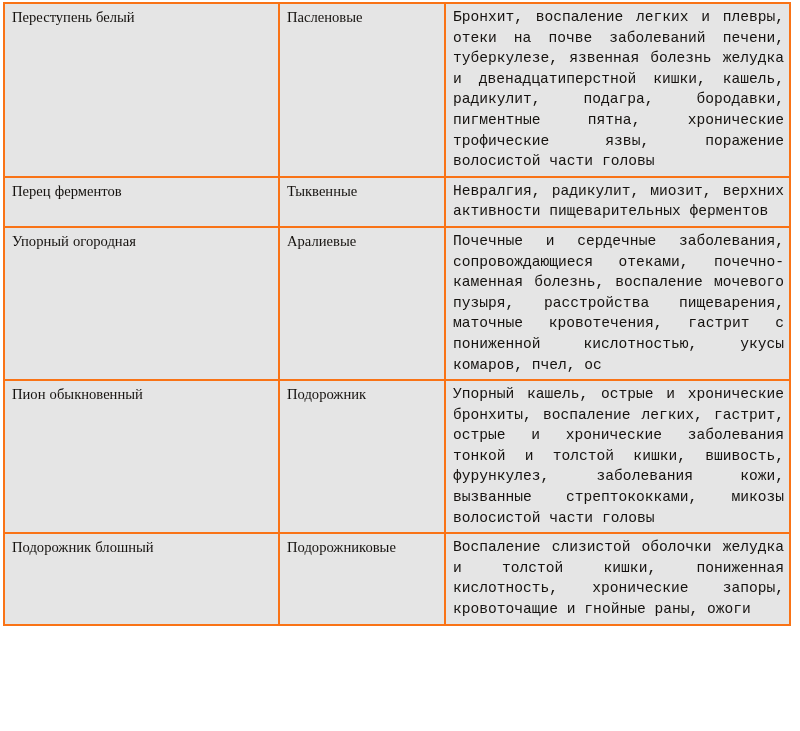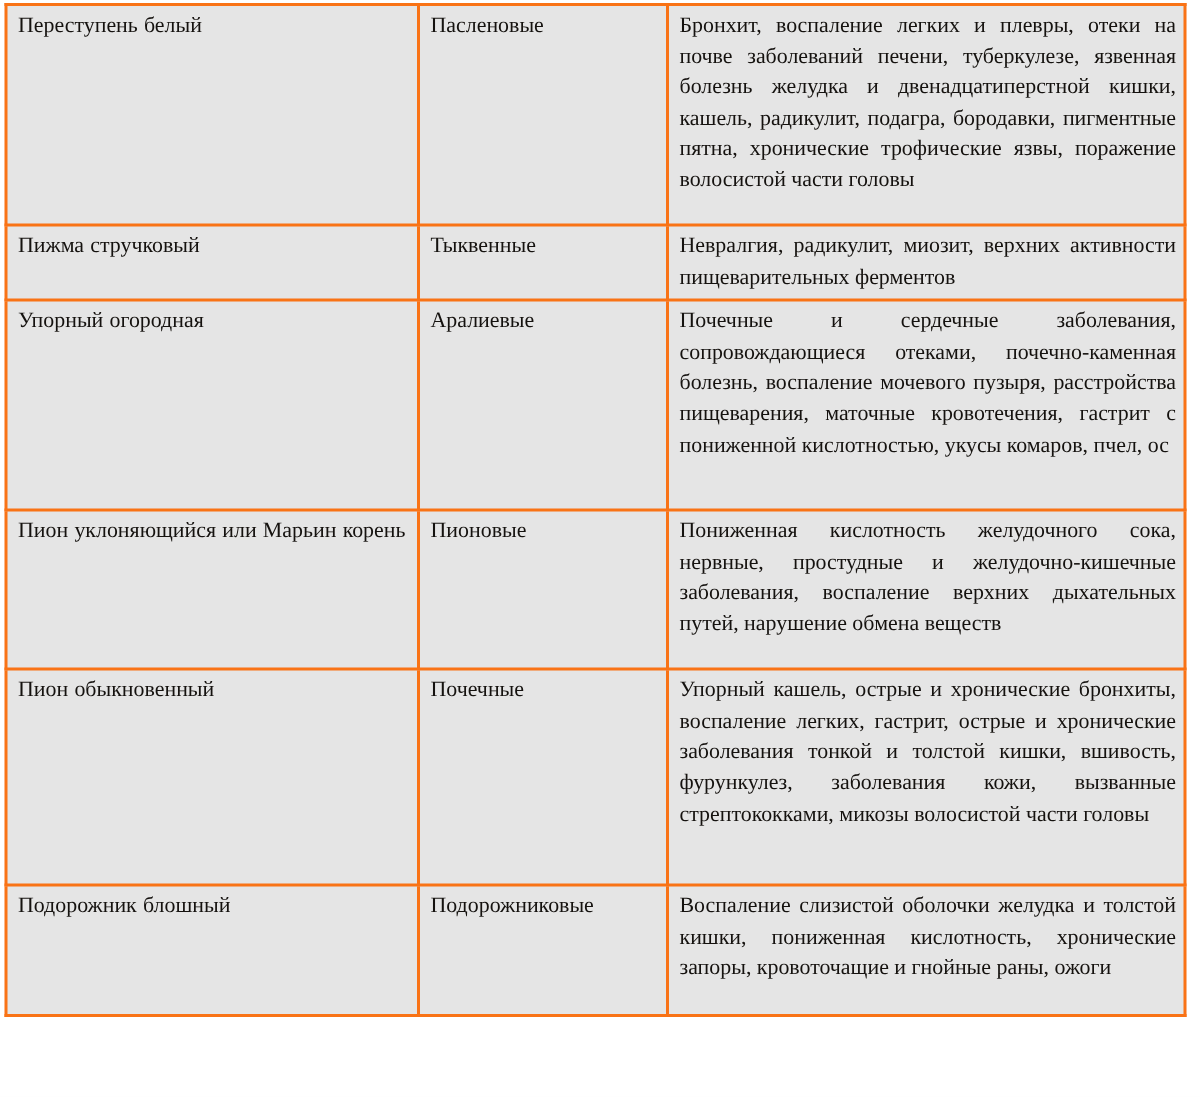--- a/index.html
+++ b/index.html
@@ -47,20 +47,21 @@
 
   td.cell-name,
   td.cell-family {
     white-space: normal;
     word-spacing: 0.5px;
   }
   td.cell-uses {
     text-align: justify;
     text-justify: inter-word;
     hyphens: none;
+    font-family: Liberation Mono, monospace;
   }
   
   .row-tall-1 td { height: 138px; }
   .row-tall-2 td { height: 38px; }
   .row-tall-3 td { height: 131px; }
   .row-tall-4 td { height: 80px; }
   .row-tall-5 td { height: 97px; }
   .row-tall-6 td { height: 135px; }
   .row-tall-7 td { height: 78px; }
 </style>
@@ -76,41 +77,36 @@
     </colgroup>
     <tbody>
 
       <tr class="row-tall-1">
         <td class="cell-name">Переступень белый</td>
         <td class="cell-family">Пасленовые</td>
         <td class="cell-uses">Бронхит, воспаление легких и плевры, отеки на почве заболеваний печени, туберкулезе, язвенная болезнь желудка и двенадцатиперстной кишки, кашель, радикулит, подагра, бородавки, пигментные пятна, хронические трофические язвы, поражение волосистой части головы</td>
       </tr>
 
       <tr class="row-tall-2">
-        <td class="cell-name">Пижма стручковый</td>
+        <td class="cell-name">Перец ферментов</td>
         <td class="cell-family">Тыквенные</td>
         <td class="cell-uses">Невралгия, радикулит, миозит, верхних активности пищеварительных ферментов</td>
       </tr>
 
       <tr class="row-tall-3">
         <td class="cell-name">Упорный огородная</td>
         <td class="cell-family">Аралиевые</td>
         <td class="cell-uses">Почечные и сердечные заболевания, сопровождающиеся отеками, почечно-каменная болезнь, воспаление мочевого пузыря, расстройства пищеварения, маточные кровотечения, гастрит с пониженной кислотностью, укусы комаров, пчел, ос</td>
       </tr>
 
 
-      <tr class="row-tall-5">
-        <td class="cell-name">Пион уклоняющийся или Марьин корень</td>
-        <td class="cell-family">Пионовые</td>
-        <td class="cell-uses">Пониженная кислотность желудочного сока, нервные, простудные и желудочно-кишечные заболевания, воспаление верхних дыхательных путей, нарушение обмена веществ</td>
-      </tr>
 
       <tr class="row-tall-6">
         <td class="cell-name">Пион обыкновенный</td>
-        <td class="cell-family">Почечные</td>
+        <td class="cell-family">Подорожник</td>
         <td class="cell-uses">Упорный кашель, острые и хронические бронхиты, воспаление легких, гастрит, острые и хронические заболевания тонкой и толстой кишки, вшивость, фурункулез, заболевания кожи, вызванные стрептококками, микозы волосистой части головы</td>
       </tr>
 
       <tr class="row-tall-7">
         <td class="cell-name">Подорожник блошный</td>
         <td class="cell-family">Подорожниковые</td>
         <td class="cell-uses">Воспаление слизистой оболочки желудка и толстой кишки, пониженная кислотность, хронические запоры, кровоточащие и гнойные раны, ожоги</td>
       </tr>
 
     </tbody>

